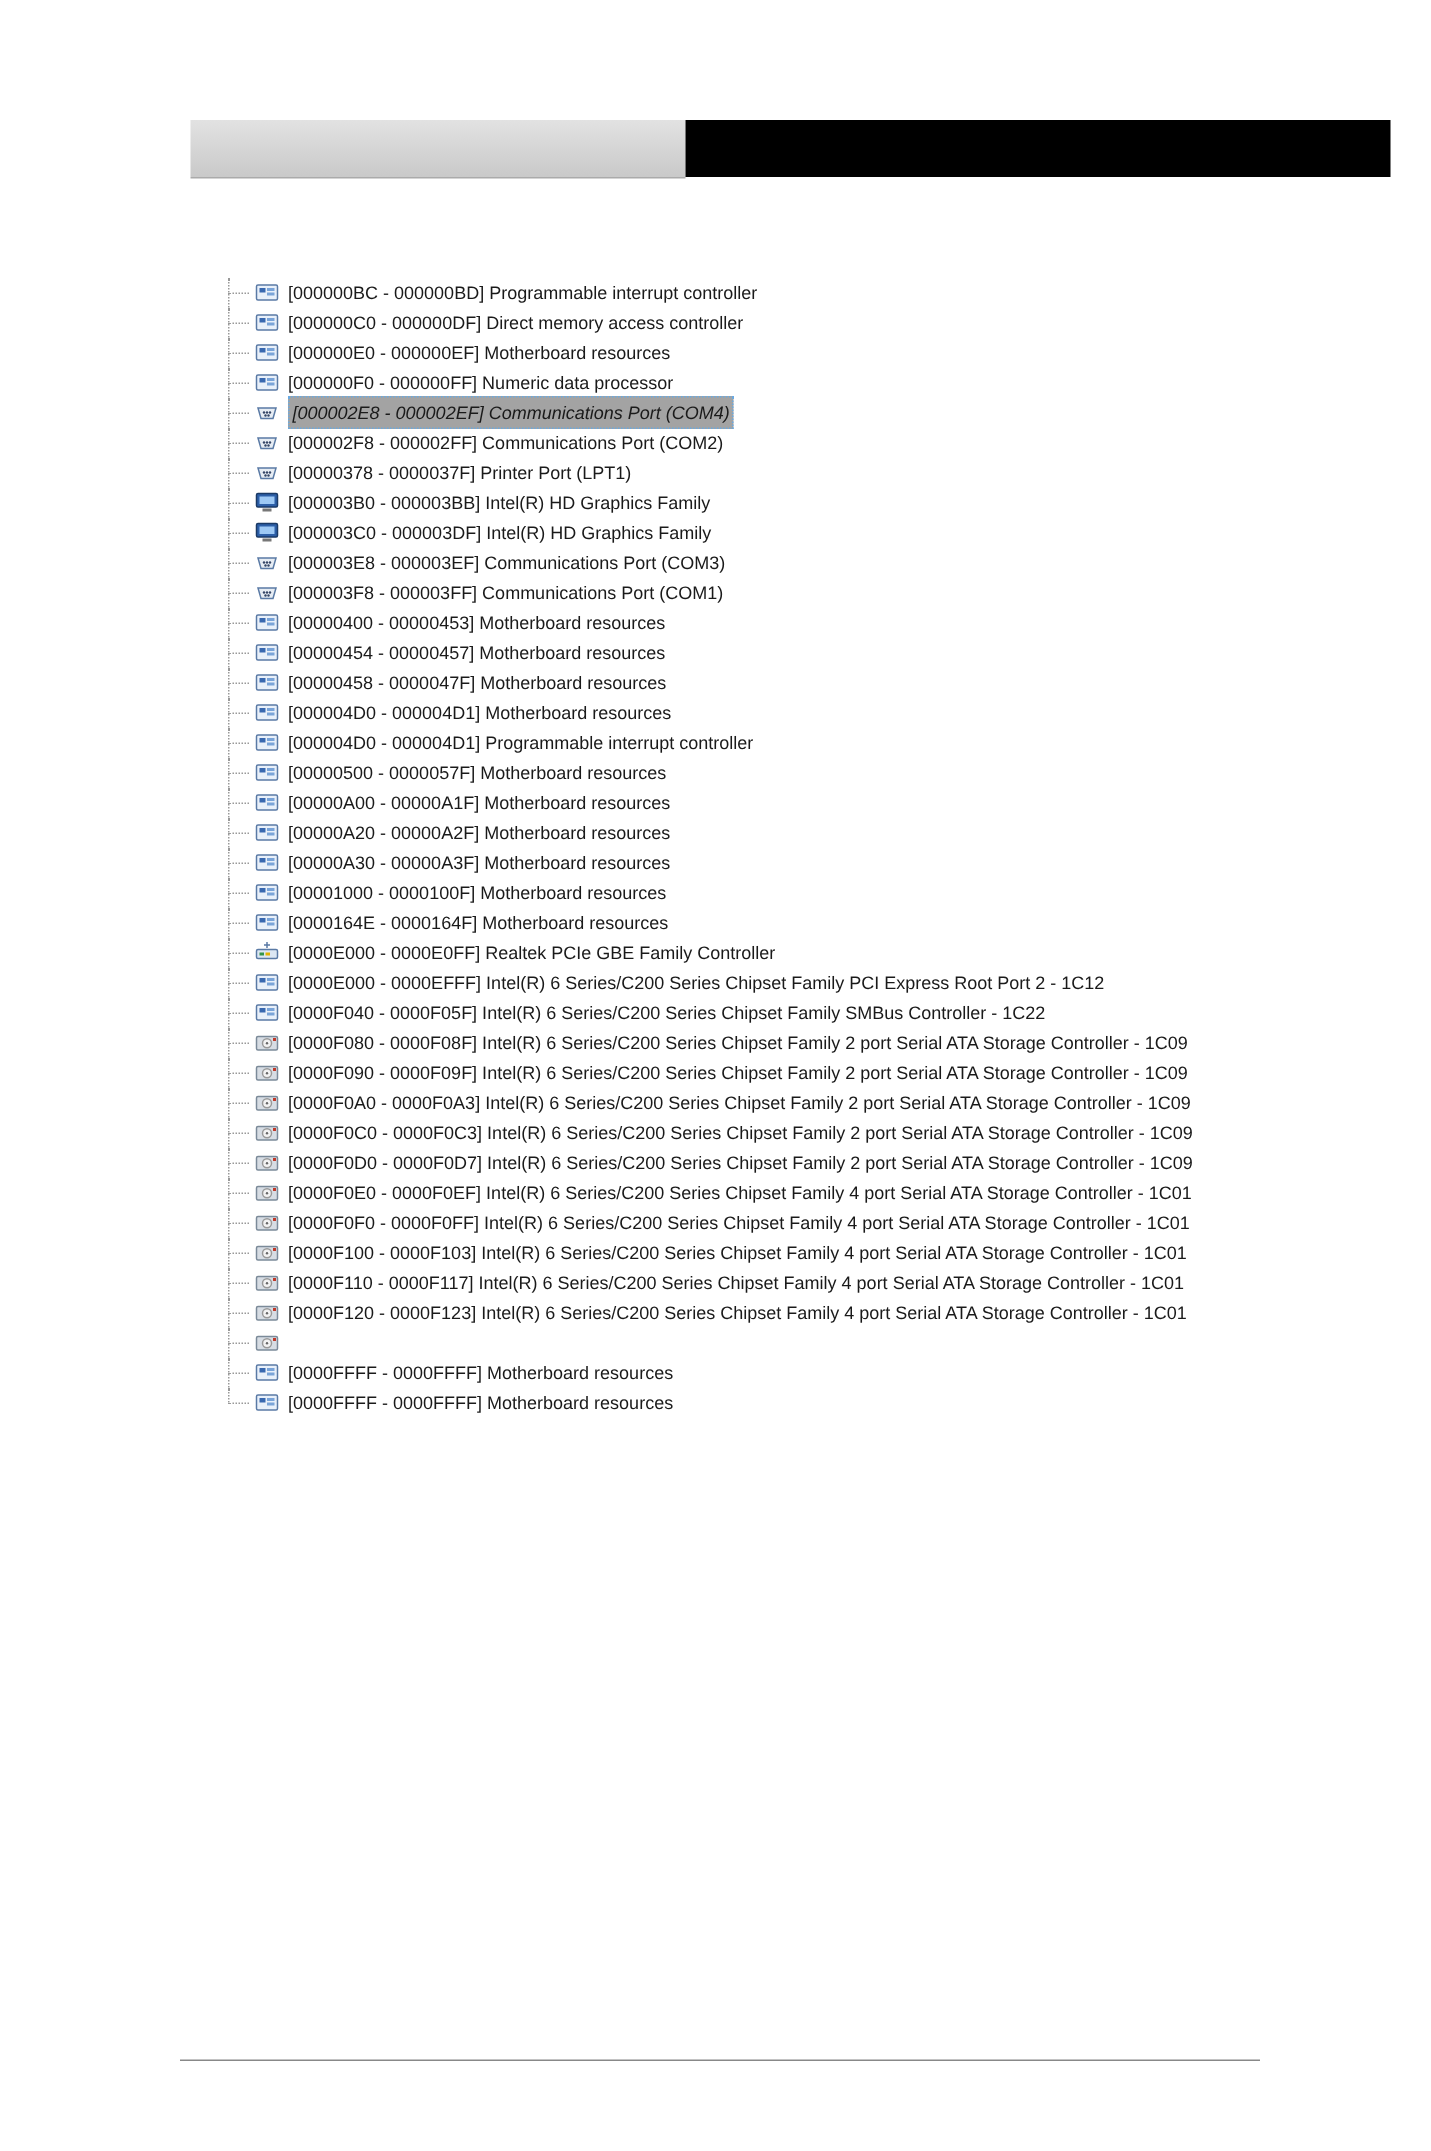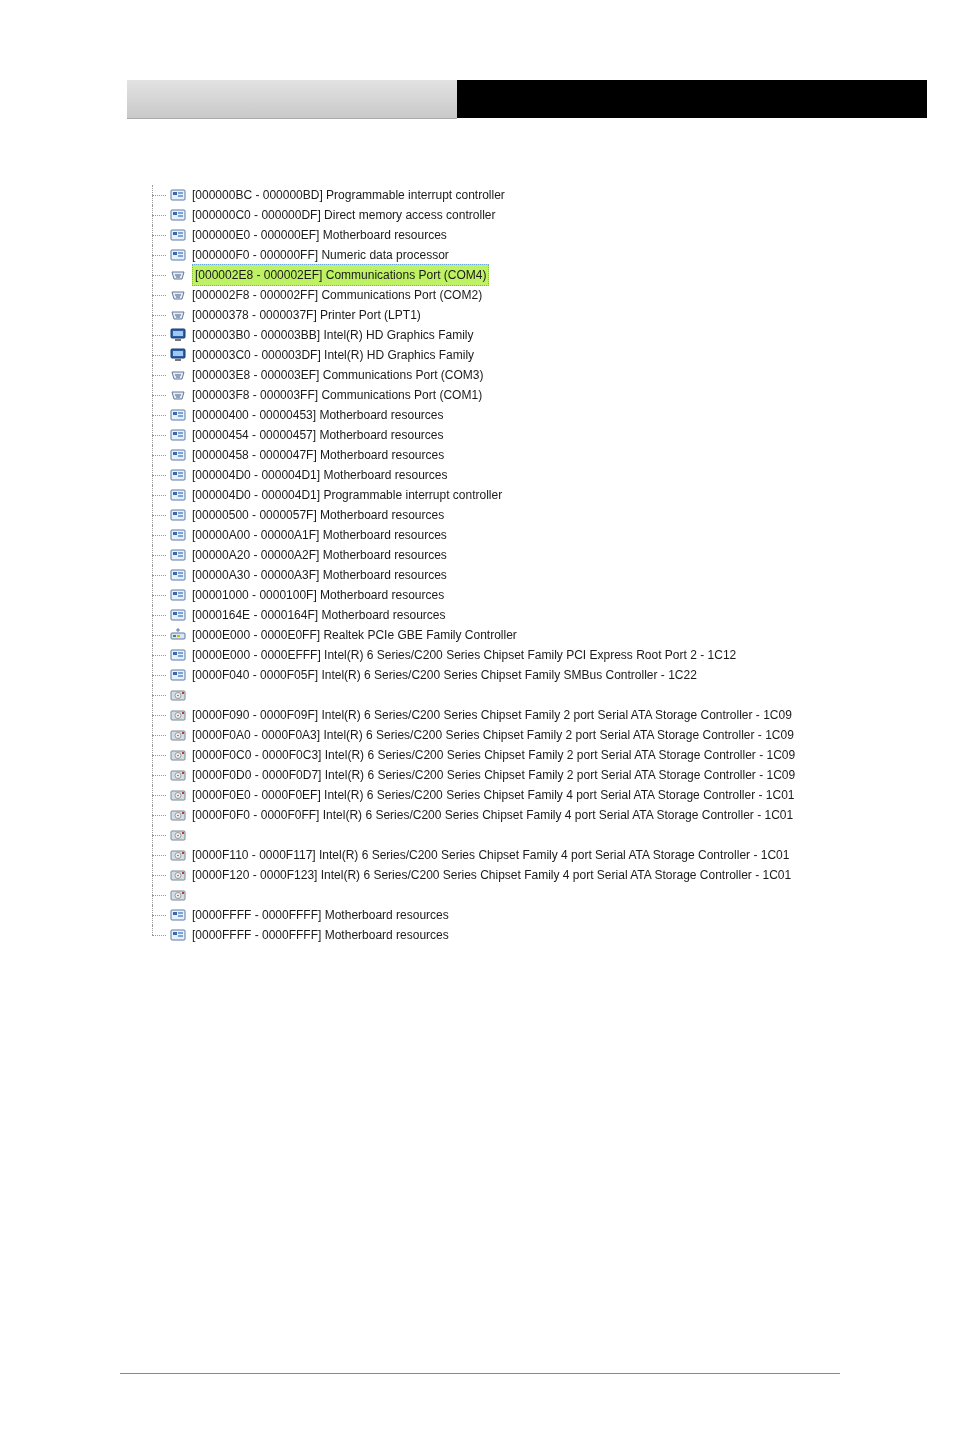--- a/index.html
+++ b/index.html
@@ -84,23 +84,24 @@
     height: 16px;
     display: inline-block;
     margin-right: 6px;
     flex: 0 0 16px;
   }
   .ico svg { width: 16px; height: 16px; display:block; }
   .label {
     color: #1a1a1a;
   }
   .selected .label {
-    background: #bef264;
+    background: #a3a3a3;
     border: 1px dotted #6aa9e0;
     padding: 0 2px;
+    font-style: italic;
   }
   .footer-rule {
     position: absolute;
     left: 120px;
     bottom: 60px;
     width: 720px;
     height: 1px;
     background: #888;
   }
 </style>
@@ -340,20 +341,21 @@
         </span>
         <span class="label">[0000F040 - 0000F05F]  Intel(R) 6 Series/C200 Series Chipset Family SMBus Controller - 1C22</span>
       </div>
       <div class="row">
         <span class="connector"></span>
         <span class="ico">
           <svg viewBox="0 0 16 16">
             <use href="#ic-storage"></use>
           </svg>
         </span>
+        <span class="label">[0000F080 - 0000F08F]  Intel(R) 6 Series/C200 Series Chipset Family 2 port Serial ATA Storage Controller - 1C09</span>
       </div>
       <div class="row">
         <span class="connector"></span>
         <span class="ico">
           <svg viewBox="0 0 16 16">
             <use href="#ic-storage"></use>
           </svg>
         </span>
         <span class="label">[0000F090 - 0000F09F]  Intel(R) 6 Series/C200 Series Chipset Family 2 port Serial ATA Storage Controller - 1C09</span>
       </div>
@@ -402,20 +404,21 @@
         </span>
         <span class="label">[0000F0F0 - 0000F0FF]  Intel(R) 6 Series/C200 Series Chipset Family 4 port Serial ATA Storage Controller - 1C01</span>
       </div>
       <div class="row">
         <span class="connector"></span>
         <span class="ico">
           <svg viewBox="0 0 16 16">
             <use href="#ic-storage"></use>
           </svg>
         </span>
+        <span class="label">[0000F100 - 0000F103]  Intel(R) 6 Series/C200 Series Chipset Family 4 port Serial ATA Storage Controller - 1C01</span>
       </div>
       <div class="row">
         <span class="connector"></span>
         <span class="ico">
           <svg viewBox="0 0 16 16">
             <use href="#ic-storage"></use>
           </svg>
         </span>
         <span class="label">[0000F110 - 0000F117]  Intel(R) 6 Series/C200 Series Chipset Family 4 port Serial ATA Storage Controller - 1C01</span>
       </div>

